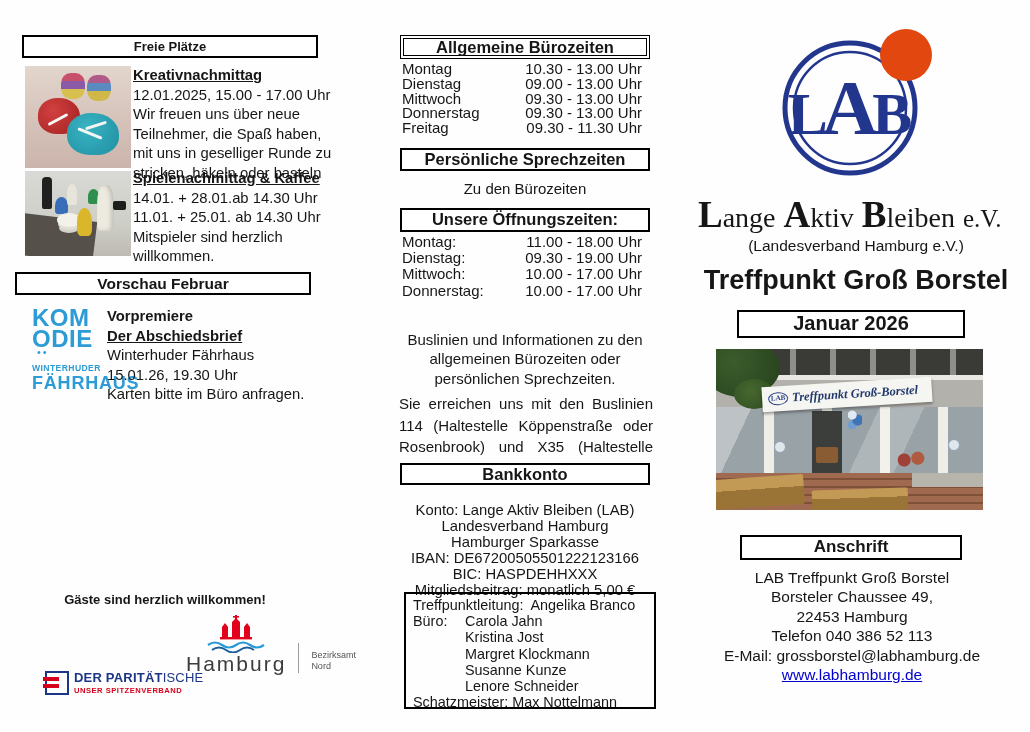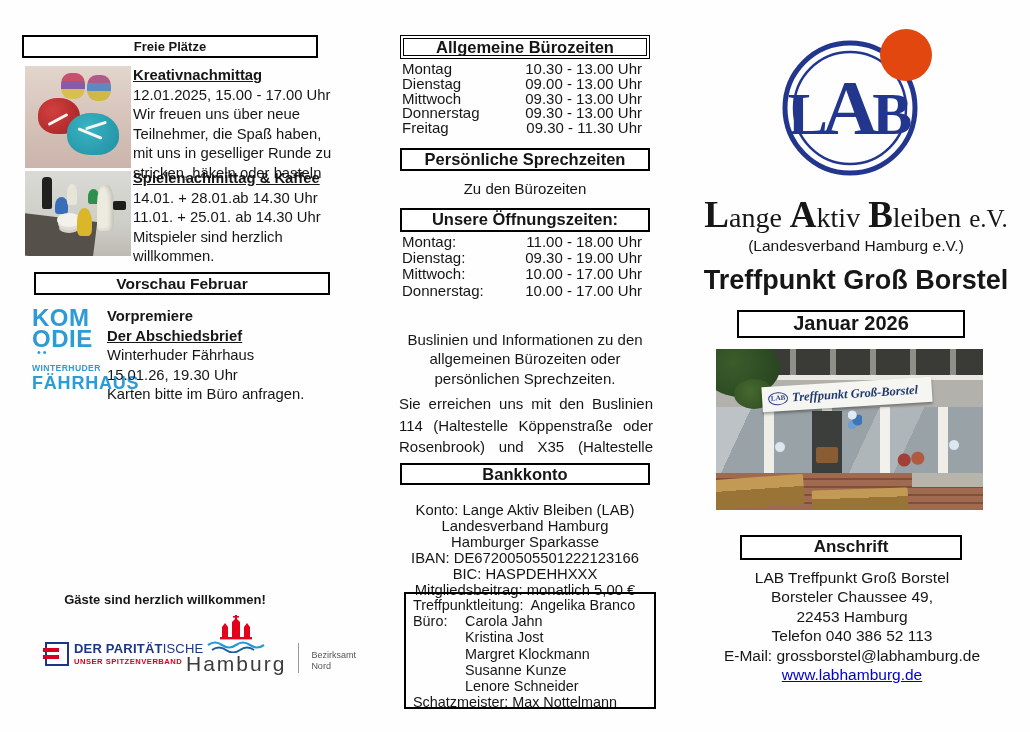--- a/index.html
+++ b/index.html
@@ -14,21 +14,21 @@
   .abs { position:absolute; }
 
   
   .hbox {
     position:absolute; background:#fff; text-align:center;
     font-weight:bold; border:2px solid #000;
   }
 
   
   #freie-box   { left:22px; top:35px;  width:296px; height:23px; font-size:13px; line-height:19px; }
-  #vorschau-box{ left:34px; top:272px; width:296px; height:23px; font-size:15.5px; line-height:19px; }
+  #vorschau-box{ left:15px; top:272px; width:296px; height:23px; font-size:15.5px; line-height:19px; }
 
   .photo-thumb { position:absolute; overflow:hidden; }
   #kreativ-img { left:25px; top:66px;  width:106px; height:102px; background:linear-gradient(180deg,#e3d6cd 0%,#d5c2b9 55%,#cbb4ab 100%); }
   #spielen-img { left:25px; top:171px; width:106px; height:85px;  background:linear-gradient(180deg,#d9d9d5 0%,#cfcfc9 60%,#bdbab2 100%); }
 
   .txtblock { position:absolute; font-size:14.8px; line-height:19.5px; }
   .txtblock .t { font-weight:bold; text-decoration:underline; display:block; }
   .txtblock span.l { display:block; }
   #kreativ-text { left:133px; top:66px;  width:205px; }
   #spielen-text { left:133px; top:169px; width:210px; }
@@ -59,21 +59,21 @@
   .kom-dots { font-size:11px; line-height:7px; padding-left:5px; letter-spacing:2px; }
   .kom-sub1 { font-size:8.6px;  font-weight:bold; letter-spacing:.4px; margin-top:7px; }
   .kom-sub2 { font-size:18px; font-weight:bold; letter-spacing:.8px; }
 
   #vorpremiere-text { left:107px; top:307px; width:235px; }
   #vorpremiere-text .b { font-weight:bold; display:block; }
 
   #gaeste { left:30px; top:592px; width:270px; text-align:center; font-weight:bold; font-size:13px; }
 
   
-  #par-logo { left:45px; top:641px; display:flex; align-items:flex-start; gap:5px; }
+  #par-logo { left:45px; top:670px; display:flex; align-items:flex-start; gap:5px; }
   .par-box { width:24px; height:24px; border:2px solid #1c3687; position:relative; margin-top:1px; }
   .par-box i { position:absolute; left:-4px; width:16px; height:4px; background:#d6001c; }
   .par-box i.b1 { top:4px; } .par-box i.b2 { top:11px; }
   .par-main { font-size:13px; color:#1c3687; letter-spacing:.2px; white-space:nowrap; }
   .par-main b { font-weight:bold; }
   .par-sub { font-size:7.6px; color:#d6001c; letter-spacing:.5px; margin-top:1px; font-weight:bold; }
 
   
   #hh-logo { left:186px; top:615px; display:flex; align-items:flex-end; gap:10px; }
   #hh-mark { display:flex; flex-direction:column; align-items:center; }
@@ -106,21 +106,21 @@
 
   #team-box { left:404px; top:592px; width:252px; height:117px; border:2px solid #000; padding:3px 7px; font-size:14.4px; line-height:16.2px; }
   .team-line .lbl { display:inline-block; }
   .team-line .lbl.buero { width:52px; }
   .team-line .nm { margin-left:7px; }
   .team-line.indent { padding-left:52px; }
 
   
   #lab-logo { left:770px; top:22px; width:170px; height:166px; }
 
-  #org-title { left:698px; top:193px; width:316px; text-align:center; font-family:"Liberation Serif", serif; white-space:nowrap; }
+  #org-title { left:698px; top:193px; width:316px; text-align:left; font-family:"Liberation Serif", serif; white-space:nowrap; }
   #org-title .w { margin-right:8px; }
   #org-title .big  { font-size:37px; font-weight:bold; }
   #org-title .rest { font-size:28px; }
   #org-title .suffix { font-size:25px; }
 
   #org-sub { left:700px; top:237px; width:312px; text-align:center; font-size:15.5px; }
   #treff-title { left:688px; top:265px; width:336px; text-align:center; font-weight:bold; font-size:27px; }
   #month-box { left:737px; top:310px; width:228px; height:28px; font-size:20px; line-height:23px; border:2.5px solid #000; }
 
   

